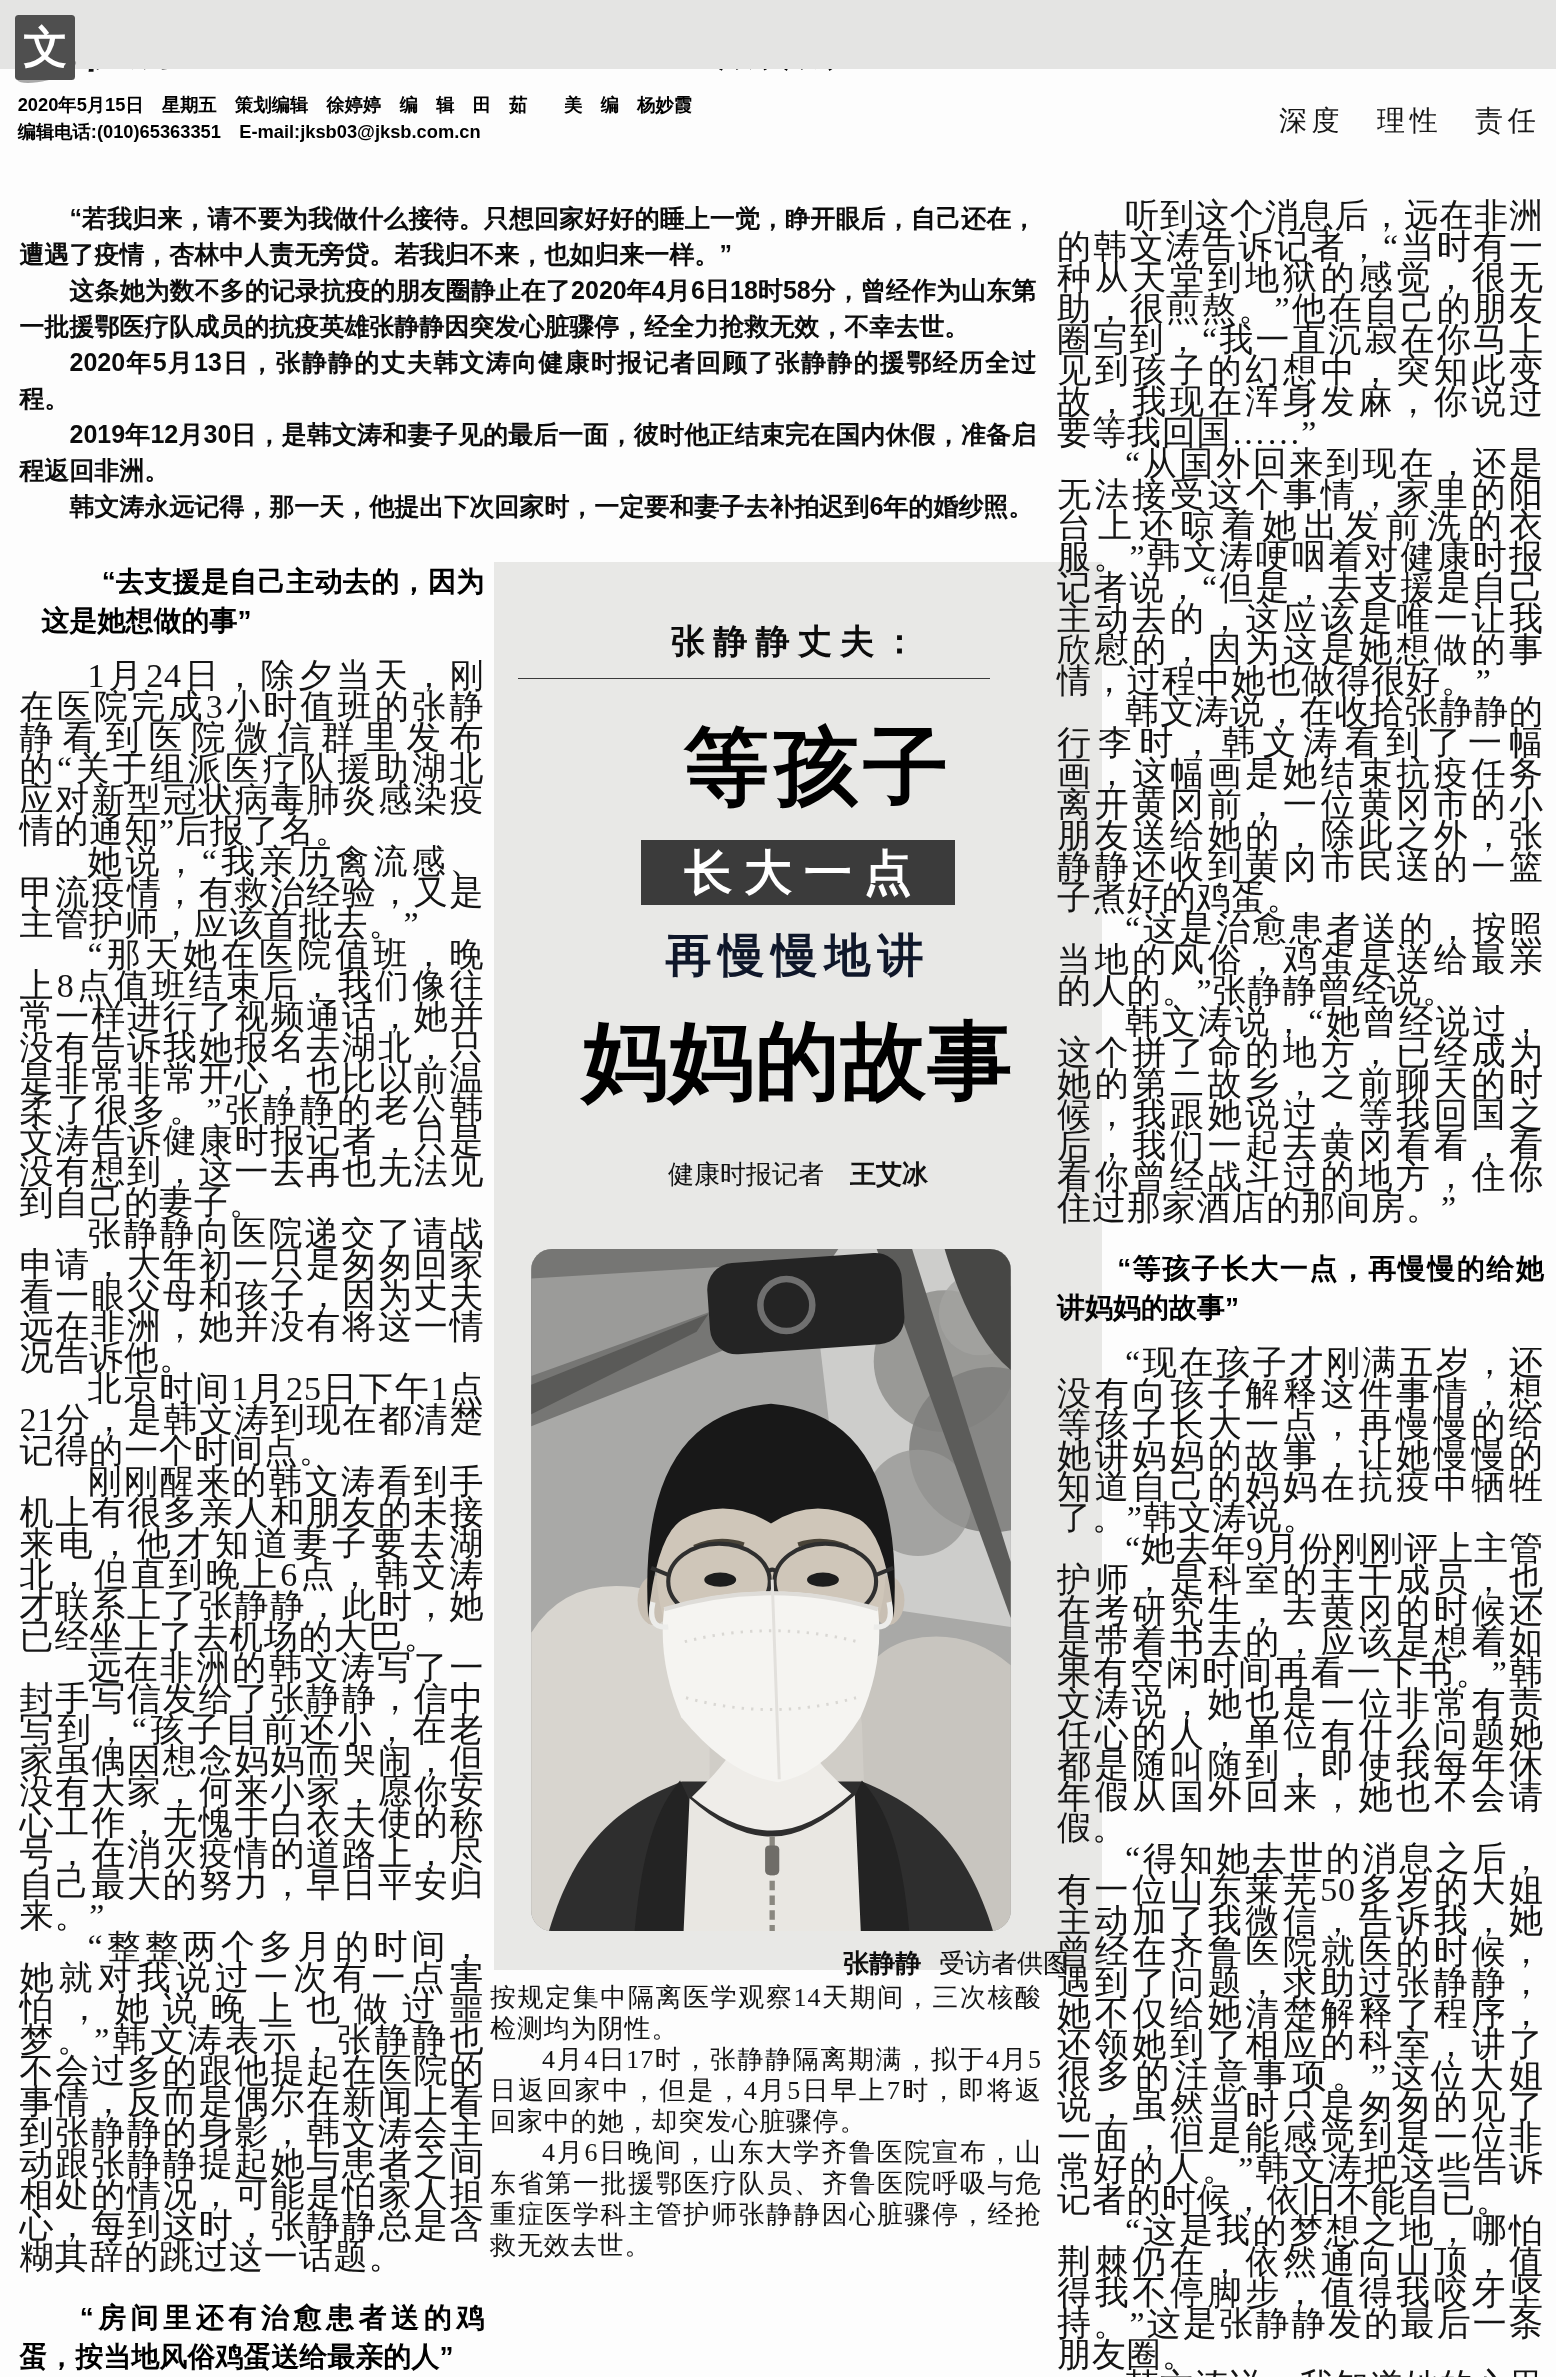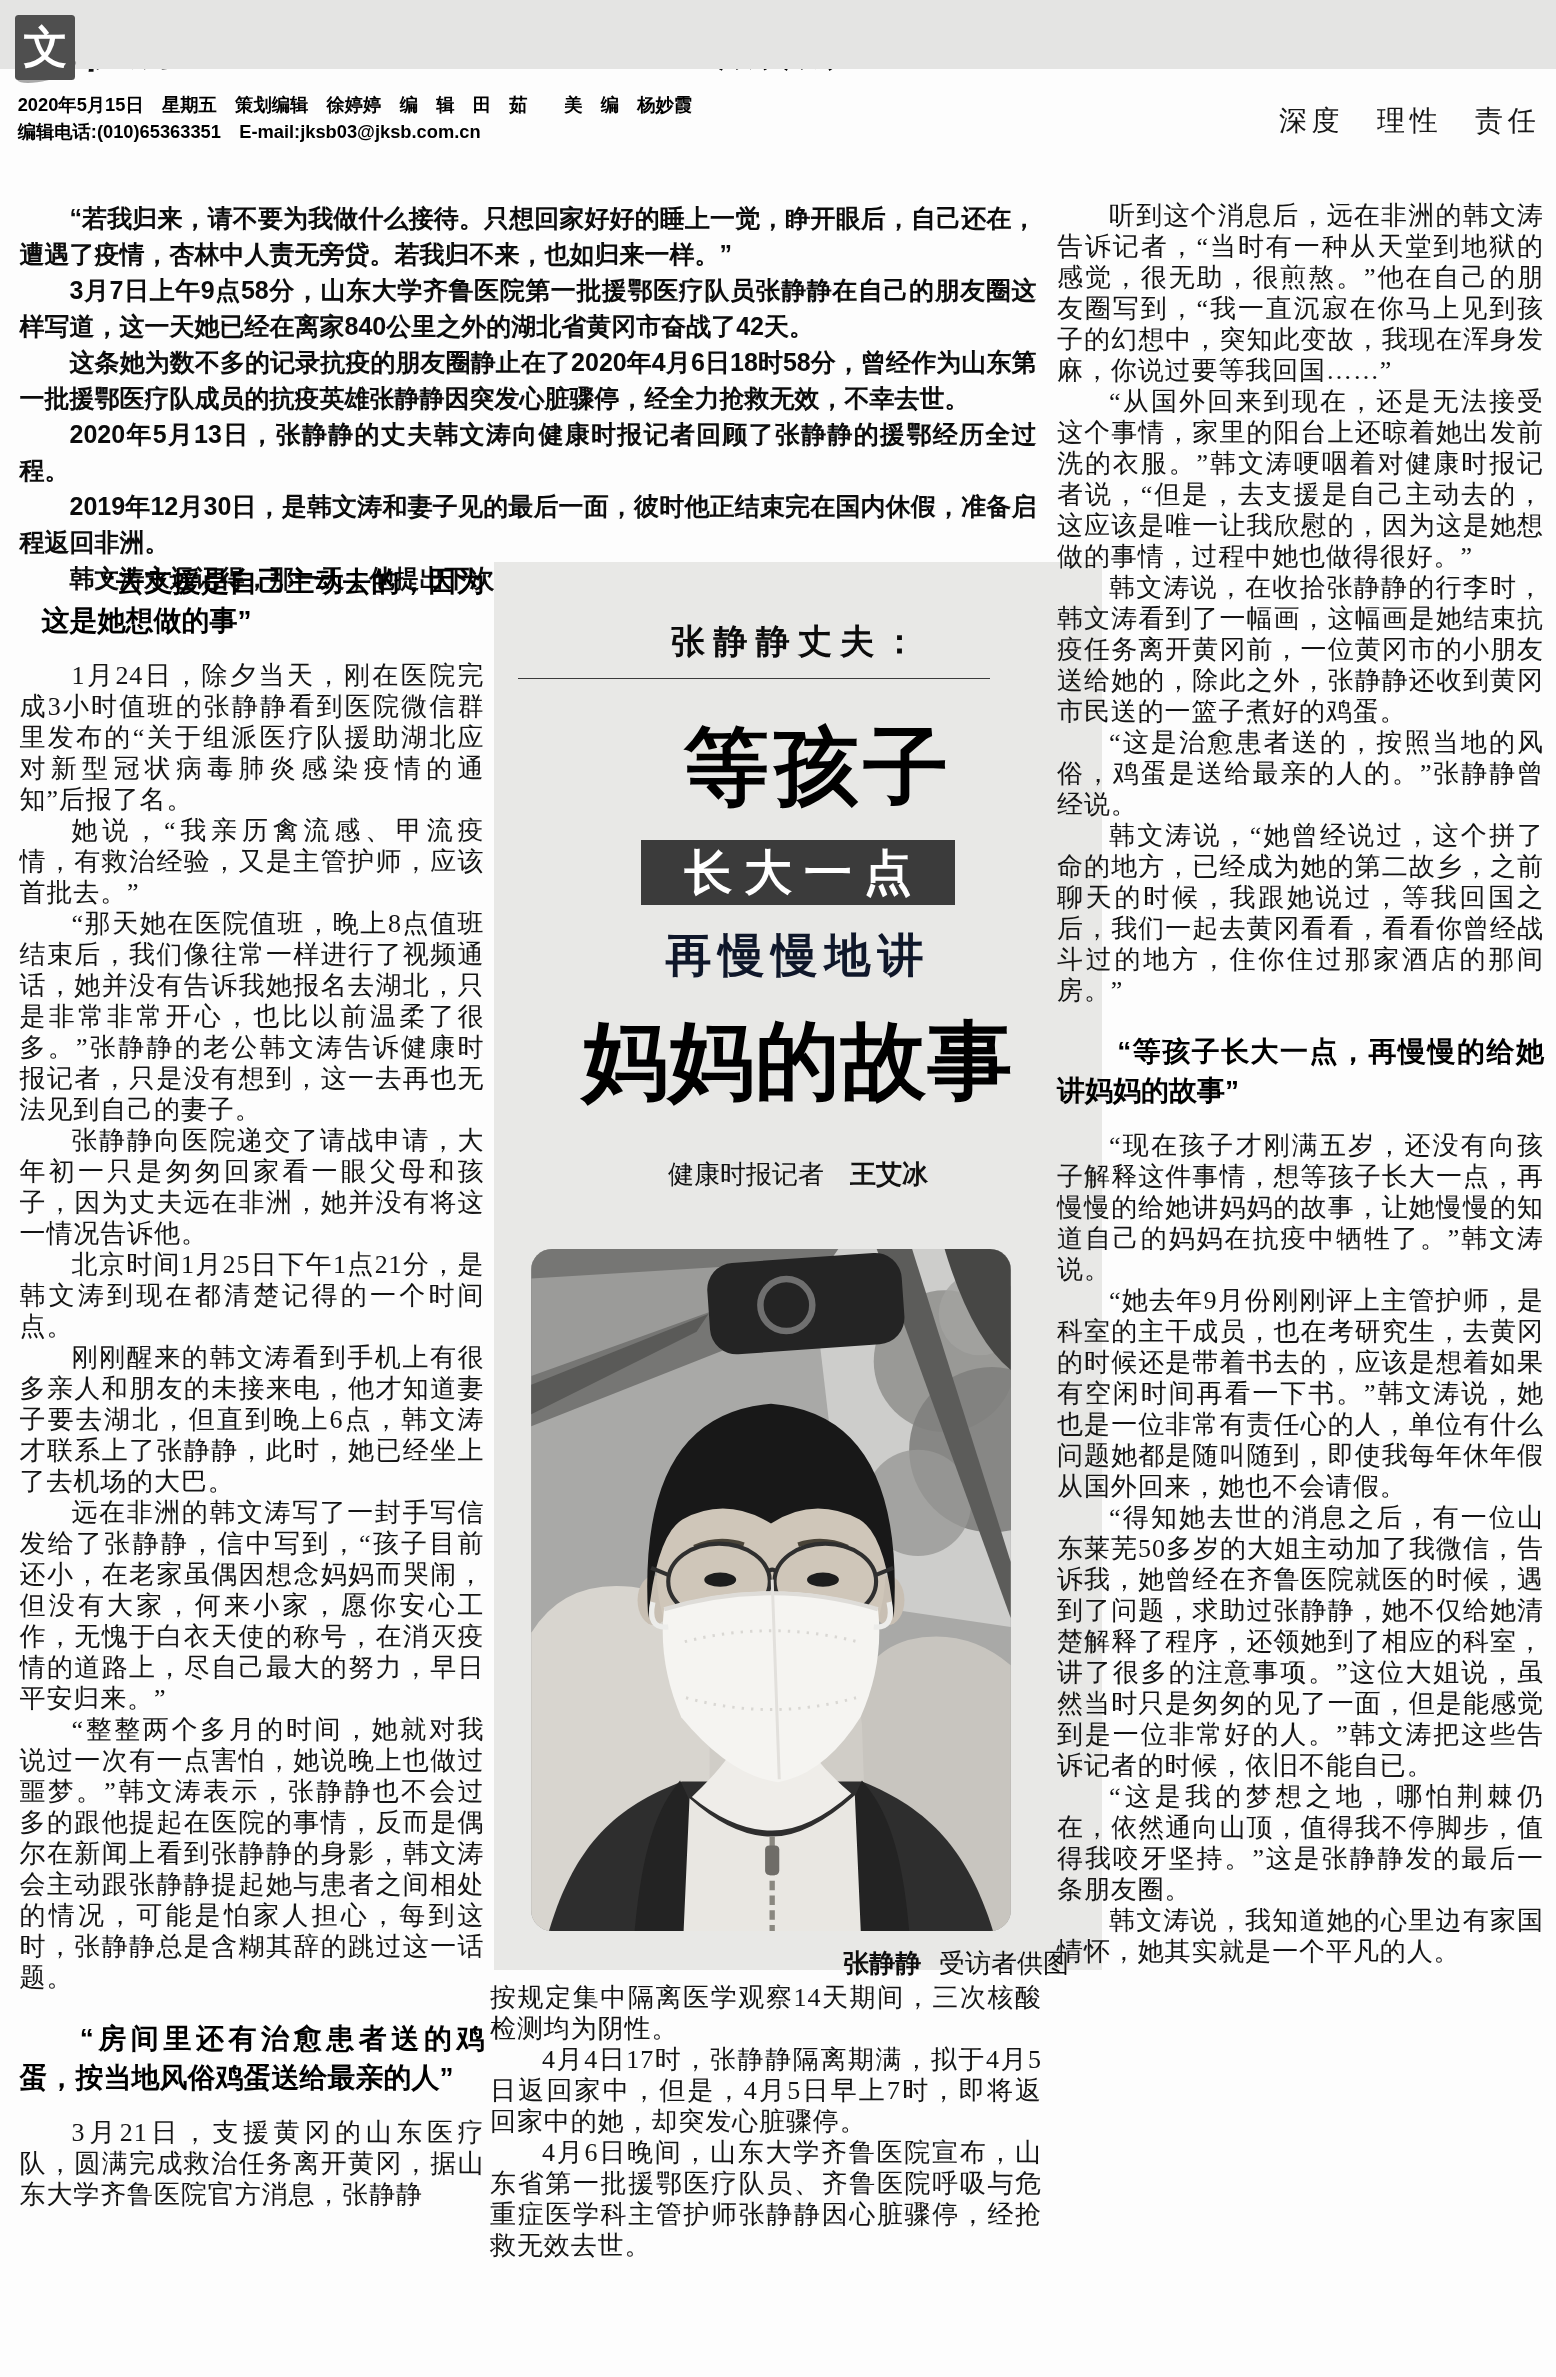--- a/index.html
+++ b/index.html
@@ -56,21 +56,21 @@
   .intro { position:absolute; left:19.5px; top:200px; width:1017px; }
   .intro p {
     font-family:"Liberation Sans",sans-serif; font-weight:bold;
     font-size:25px; line-height:36px; text-indent:2em;
     text-align:justify; color:#0c0c0c;
   }
   .col { position:absolute; }
   .col-left  { left:19.5px;   top:562px; width:465px; }
   .col-right { left:1057px; top:200px; width:487px; }
   .col p {
-    font-size:26px; line-height:31px; letter-spacing:0.9px;
+    font-size:34px; line-height:31px; letter-spacing:0.9px;
     text-indent:2em; text-align:justify; color:#141414;
   }
   .no-indent { text-indent:0 !important; }
   .sec-head {
     font-family:"Liberation Sans",sans-serif; font-weight:bold;
     font-size:28px; line-height:39px; color:#000;
     text-indent:2.15em; text-align:justify; margin:26px 0 20px;
   }
   .sec-head.first { margin-top:0;margin-left:22px; }
   
@@ -130,21 +130,20 @@
   <div class="mast-topic">热点</div>
   <div class="mast-pagenum">03</div>
   <div class="mast-rule"></div>
   <div class="mast-band"></div>
   <div class="mast-dateline">2020年5月15日　星期五　策划编辑　徐婷婷　编　辑　田　茹　　美　编　杨妙霞</div>
   <div class="mast-contact">编辑电话:(010)65363351　E-mail:jksb03@jksb.com.cn</div>
   <div class="mast-slogan">深度　理性　责任</div>
 
   <div class="intro">
     <p>“若我归来，请不要为我做什么接待。只想回家好好的睡上一觉，睁开眼后，自己还在，遭遇了疫情，杏林中人责无旁贷。若我归不来，也如归来一样。”</p>
-    <p>3月7日上午9点58分，山东大学齐鲁医院第一批援鄂医疗队员张静静在自己的朋友圈这样写道，这一天她已经在离家840公里之外的湖北省黄冈市奋战了42天。</p>
     <p>这条她为数不多的记录抗疫的朋友圈静止在了2020年4月6日18时58分，曾经作为山东第一批援鄂医疗队成员的抗疫英雄张静静因突发心脏骤停，经全力抢救无效，不幸去世。</p>
     <p>2020年5月13日，张静静的丈夫韩文涛向健康时报记者回顾了张静静的援鄂经历全过程。</p>
     <p>2019年12月30日，是韩文涛和妻子见的最后一面，彼时他正结束完在国内休假，准备启程返回非洲。</p>
     <p>韩文涛永远记得，那一天，他提出下次回家时，一定要和妻子去补拍迟到6年的婚纱照。</p>
   </div>
 
   <div class="col col-left">
     <div class="sec-head first">“去支援是自己主动去的，因为这是她想做的事”</div>
     <p>1月24日，除夕当天，刚在医院完成3小时值班的张静静看到医院微信群里发布的“关于组派医疗队援助湖北应对新型冠状病毒肺炎感染疫情的通知”后报了名。</p>
     <p>她说，“我亲历禽流感、甲流疫情，有救治经验，又是主管护师，应该首批去。”</p>

